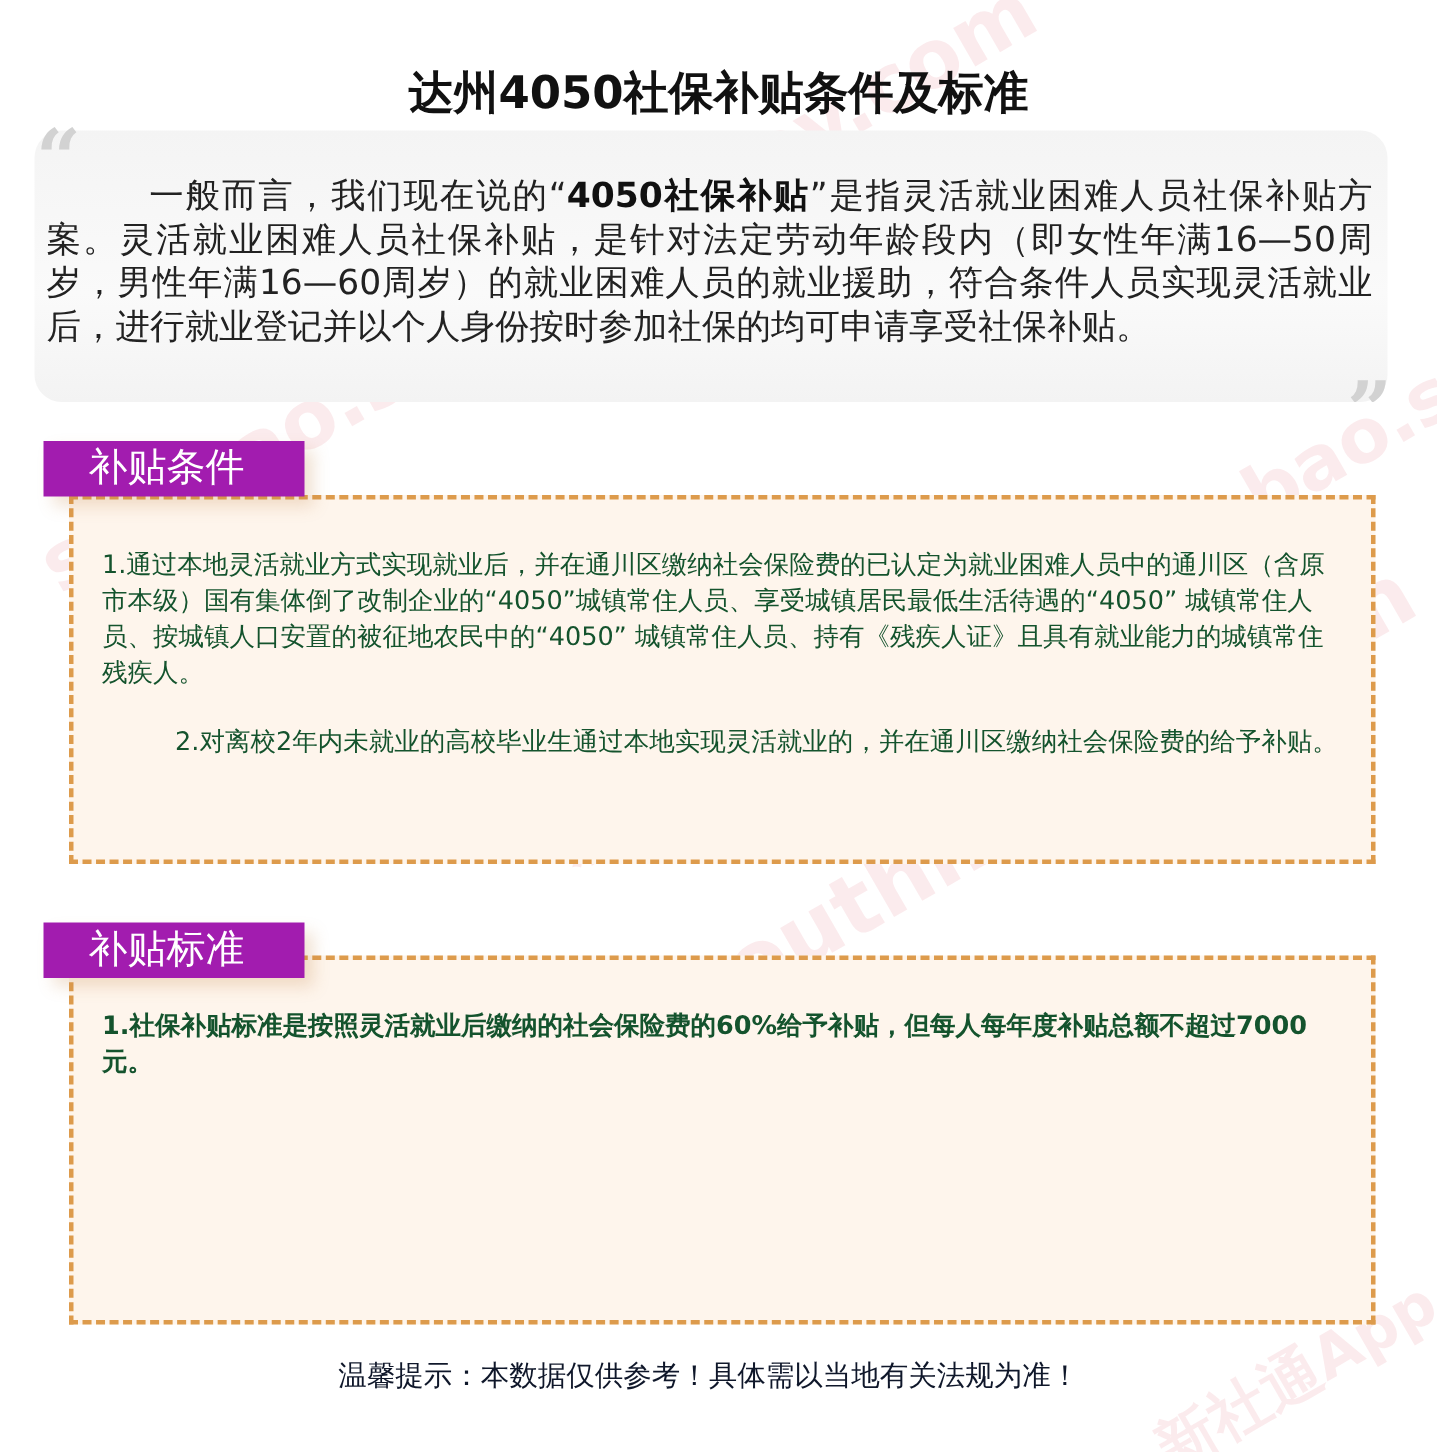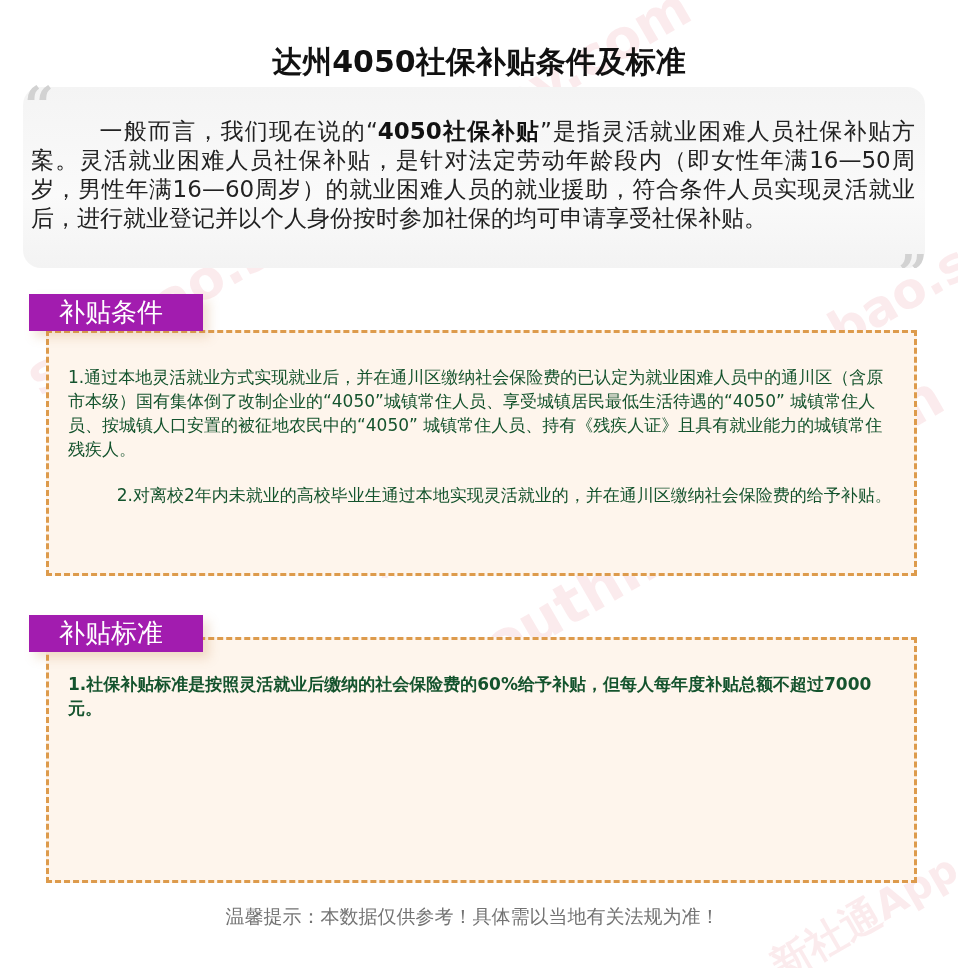--- a/index.html
+++ b/index.html
@@ -38,21 +38,21 @@
     color:#fff; font-size:26px; line-height:37px; padding-left:30px; box-sizing:border-box;
     box-shadow: 6px 6px 10px rgba(200,140,80,0.25);
   }
   .sec-text {
     position:absolute; left:68px; width:830px; font-size:17px; line-height:24px; color:#14532d;
   }
   .sec-text p { margin:0 0 22px 0; }
   .sec-text p.ind { text-indent:2.5em;text-align:center; }
   .footer {
     position:absolute; left:0; top:904px; width:945px; text-align:center;
-    font-size:19px; color:#737373;
+    font-size:19px; color:#0f172a;
   }
   .wm { position:absolute; color:rgba(220,60,80,0.10); font-weight:bold; transform:rotate(-30deg); font-family:"DejaVu Sans", sans-serif; pointer-events:none; white-space:nowrap; }
 </style>
 </head>
 <body>
 
 <div class="wm" style="left:-20px; top:160px; font-size:54px;">shebao.southmoney.com</div>
 <div class="wm" style="left:350px; top:440px; font-size:60px;">新社通App</div>
 <div class="wm" style="left:180px; top:560px; font-size:58px;">shebao.southmoney.com</div>
 <div class="wm" style="left:760px; top:890px; font-size:40px;">新社通App</div>

